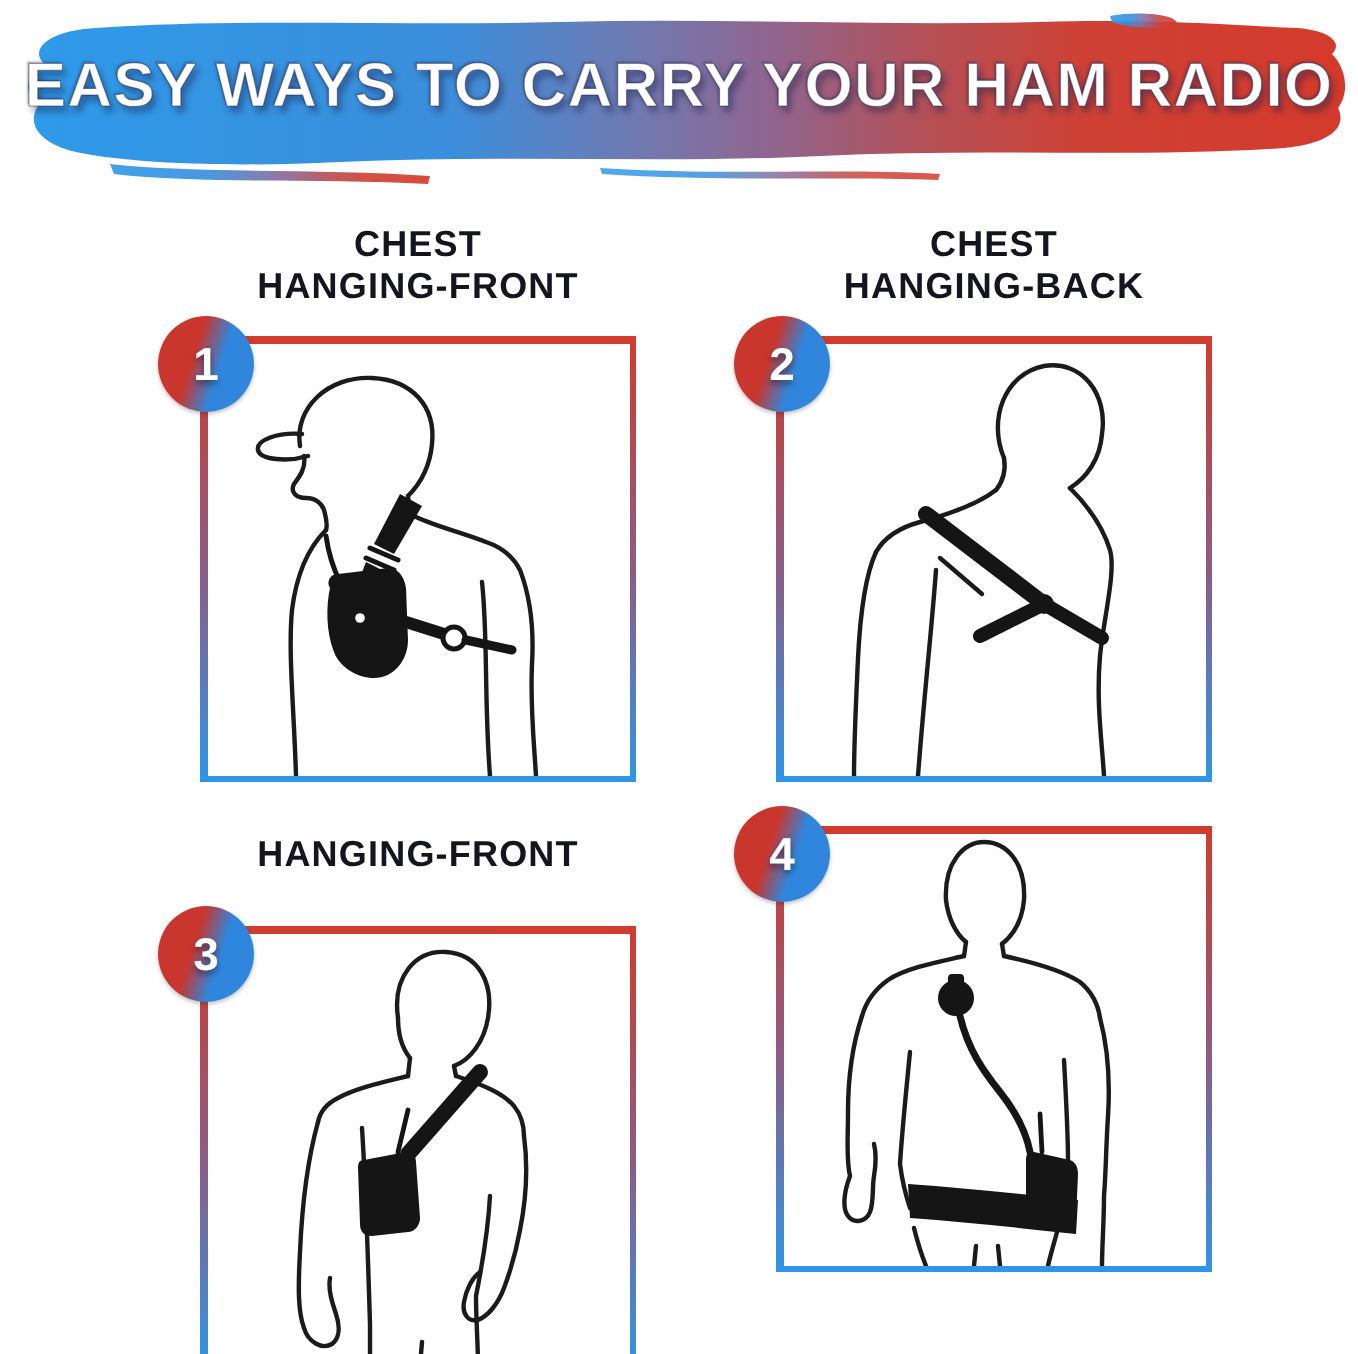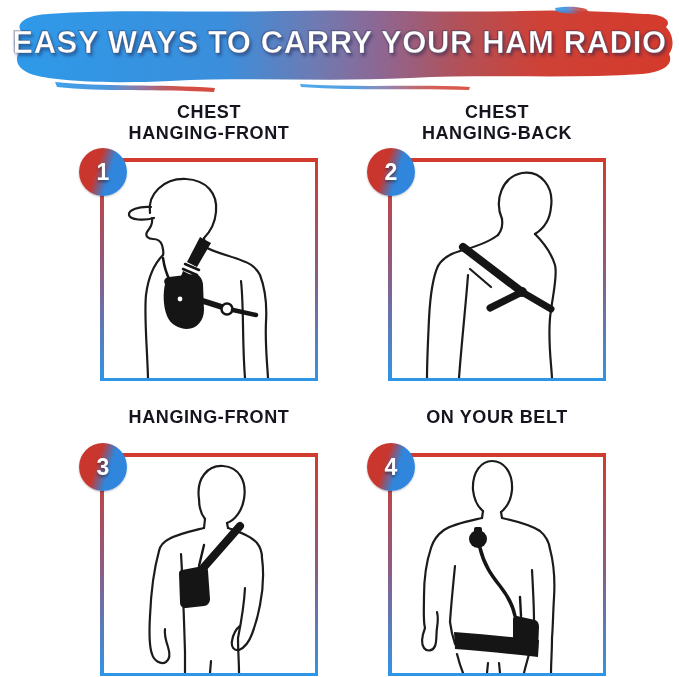--- a/index.html
+++ b/index.html
@@ -18,21 +18,21 @@
     -webkit-text-stroke:0.6px rgba(25,32,70,.5);
     text-shadow:2px 3px 3px rgba(28,34,78,.45), -1px -1px 1px rgba(28,34,78,.25);
   }
   
   .panel{position:absolute;width:290px;}
   .panel-1{left:64px;top:103px;}
   .panel-2{left:352px;top:103px;}
   .panel-3{left:64px;top:398px;}
   .panel-4{left:352px;top:398px;}
   .panel-title{
-    height:40px;margin:0;display:flex;flex-direction:column;justify-content:center;align-items:center;
+    height:40px;margin:10px;display:flex;flex-direction:column;justify-content:center;align-items:center;
     font-size:18px;font-weight:bold;letter-spacing:0.6px;line-height:1.17;
     color:var(--title-text,#15151f);text-align:center;
   }
   .panel-title span{display:block;}
   .panel-title span:empty{display:none;}
   .frame{
     position:relative;width:218px;height:223px;margin:15px auto 0;box-sizing:border-box;padding:3.5px;
     background:linear-gradient(180deg,var(--accent-red,#d1382c) 0%,#8f5a80 50%,var(--accent-blue,#2b90de) 100%);
   }
   .frame-inner{position:relative;width:100%;height:100%;background:#fff;overflow:hidden;}
@@ -161,24 +161,20 @@
           <path class="th" stroke-width="2.4" d="M 95 109 L 100 88"></path>
         </svg>
       </div>
       <div class="badge">
         <span>3</span>
       </div>
     </div>
   </section>
 
   <section class="panel panel-4">
-    <h2 class="panel-title">
-      <span>ON YOUR BELT</span>
-
-    </h2>
     <div class="frame">
       <div class="frame-inner">
         <svg class="figure" viewBox="0 0 211 216" aria-hidden="true">
           <path class="o" d="M 81 33 C 80 14 90 4 100 4 C 111 4 121 14 120 33 C 119 44 114 51 109 55"></path>
           <path class="o" d="M 81 33 C 82 42 86 50 91 54"></path>
           <path class="o" d="M 91 54 L 90 61"></path>
           <path class="o" d="M 109 55 L 110 61"></path>
           <path class="o" d="M 90 61 C 77 64 61 67 52 73 C 45 78 41 84 39 91"></path>
           <path class="o" d="M 110 61 C 124 64 139 68 148 74 C 154 79 157 85 158 92"></path>
           <path class="o" d="M 39 91 C 34 106 32 123 32 139 C 32 153 31 163 33 171 C 30 179 29 187 32 191 C 35 195 41 194 43 189 C 45 184 44 177 45 171 C 46 165 46 159 45 155"></path>

